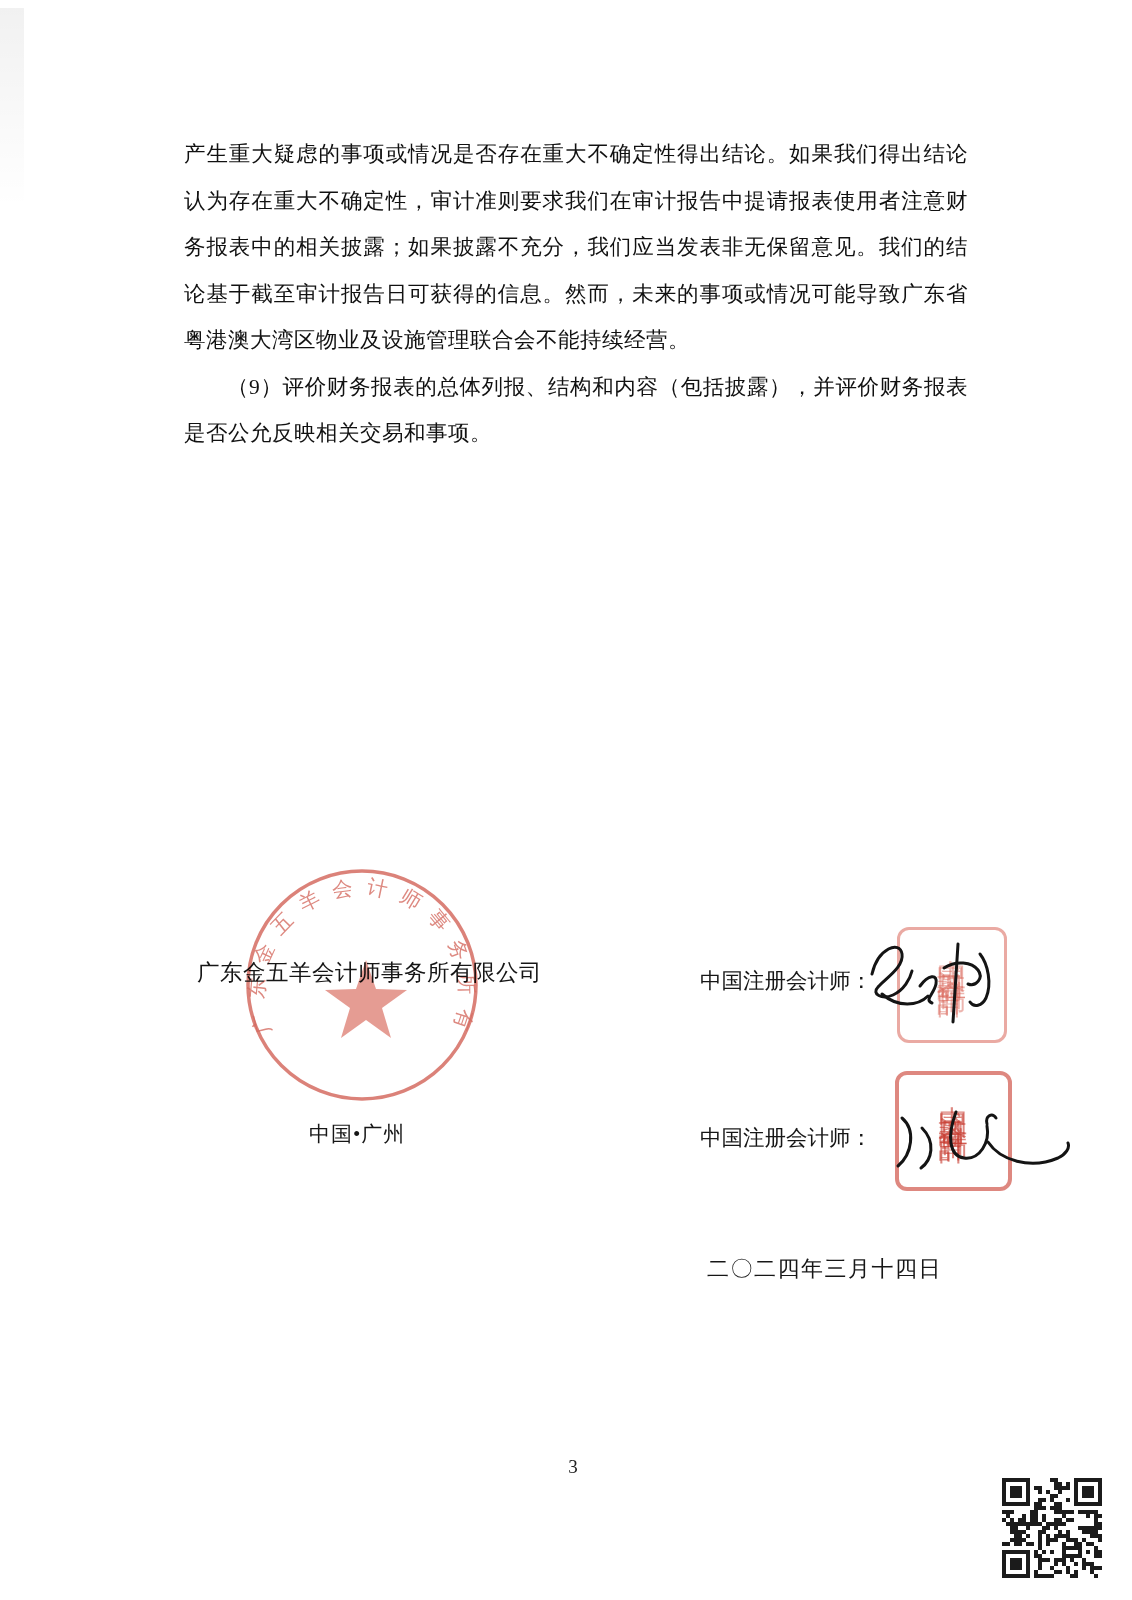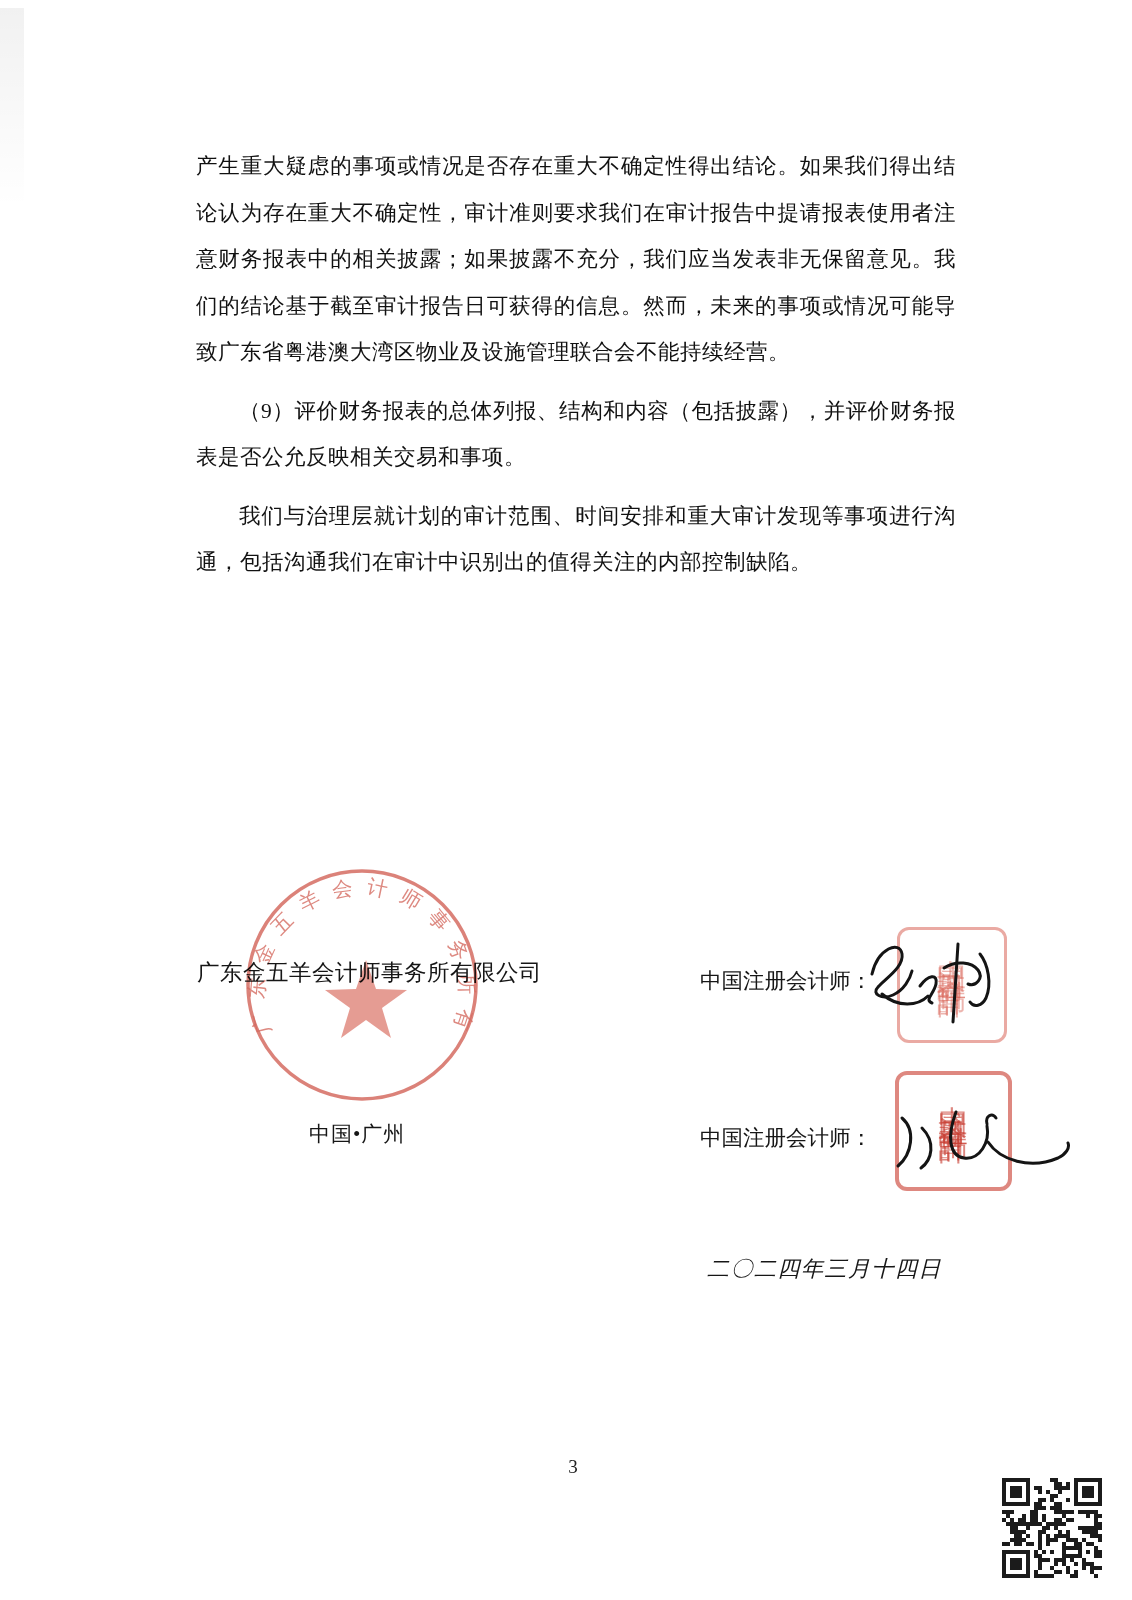--- a/index.html
+++ b/index.html
@@ -12,28 +12,28 @@
   .scan-artifact {
     position:absolute; left:0; top:8px; width:24px; height:200px;
     background:linear-gradient(to bottom, rgba(0,0,0,0.055), rgba(0,0,0,0.0));
     border-radius:0 0 8px 0;
   }
   .bodytext {
     position:absolute; left:184px; top:131px; width:784px;
     font-size:21.5px; line-height:46.5px; letter-spacing:0.5px;
     text-align:justify; color:#111;
   }
-  .bodytext p { margin:12px; }
+  .bodytext p { margin:0; }
   .bodytext p.indent { text-indent:2em; }
 
   .firm-name   { position:absolute; left:197px;  top:957px;  font-size:22.5px; letter-spacing:0.5px; color:#161616; z-index:3; }
   .firm-city   { position:absolute; left:309px;  top:1120px; font-size:21px; letter-spacing:1px; color:#161616; }
   .cpa-line-1  { position:absolute; left:700px;  top:966px;  font-size:21.5px; color:#161616; }
   .cpa-line-2  { position:absolute; left:700px;  top:1123px; font-size:21.5px; color:#161616; }
-  .date-line   { position:absolute; left:707px;  top:1254px; font-size:22px;  letter-spacing:1.5px; color:#161616;font-style:italic; }
+  .date-line   { position:absolute; left:707px;  top:1254px; font-size:22px;  letter-spacing:1.5px; color:#161616; }
   .page-number { position:absolute; left:560px;  top:1456px; width:26px; text-align:center; font-size:19px; color:#222; }
 
   .round-stamp {
     position:absolute; left:242px; top:863px; z-index:4;
     mix-blend-mode:multiply; opacity:0.88;
   }
   .square-seal {
     position:absolute; z-index:2; border-radius:12px;
     display:flex; align-items:center; justify-content:center;
     mix-blend-mode:multiply; overflow:hidden;
@@ -57,21 +57,20 @@
 </head>
 <body>
 
 <div class="page">
 
   <div class="scan-artifact"></div>
 
   <div class="bodytext">
     <p>产生重大疑虑的事项或情况是否存在重大不确定性得出结论。如果我们得出结论认为存在重大不确定性，审计准则要求我们在审计报告中提请报表使用者注意财务报表中的相关披露；如果披露不充分，我们应当发表非无保留意见。我们的结论基于截至审计报告日可获得的信息。然而，未来的事项或情况可能导致广东省粤港澳大湾区物业及设施管理联合会不能持续经营。</p>
     <p class="indent">（9）评价财务报表的总体列报、结构和内容（包括披露），并评价财务报表是否公允反映相关交易和事项。</p>
-    <p class="indent">我们与治理层就计划的审计范围、时间安排和重大审计发现等事项进行沟通，包括沟通我们在审计中识别出的值得关注的内部控制缺陷。</p>
   </div>
 
   <div class="firm-name">广东金五羊会计师事务所有限公司</div>
   <div class="firm-city">中国•广州</div>
 
   <svg class="round-stamp" width="240" height="248" viewBox="0 0 240 248">
     <defs>
       <path id="stampArc" d="M 31 170 A 98 98 0 1 1 209 170" fill="none"></path>
     </defs>
     <circle cx="120" cy="122" r="114" fill="none" stroke="#cf574b" stroke-width="3.5" opacity="0.85"></circle>

